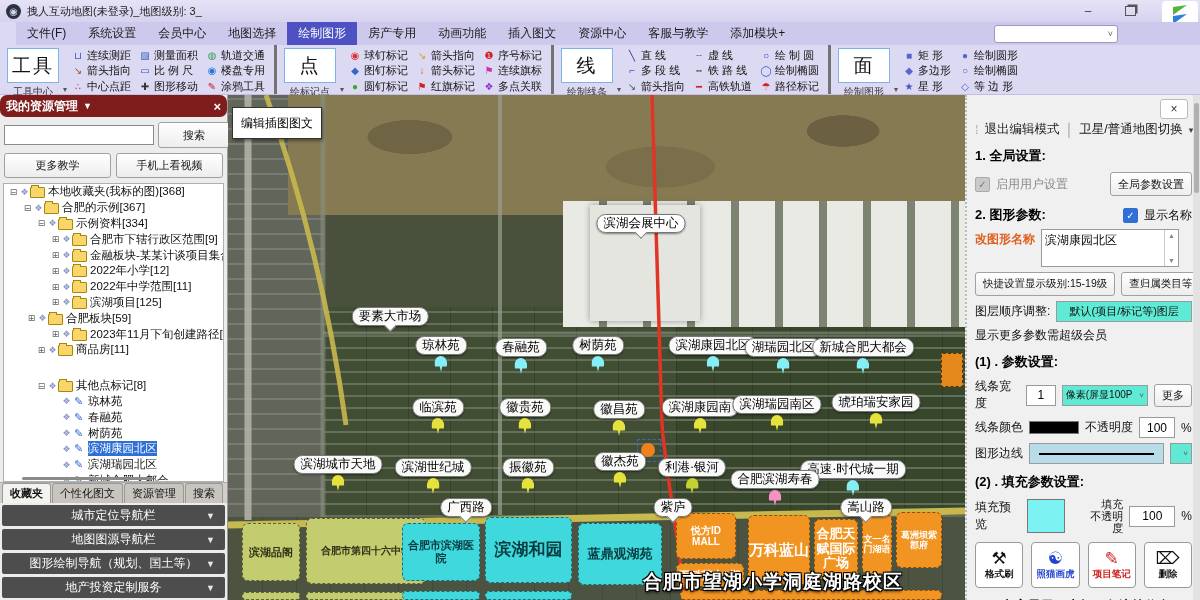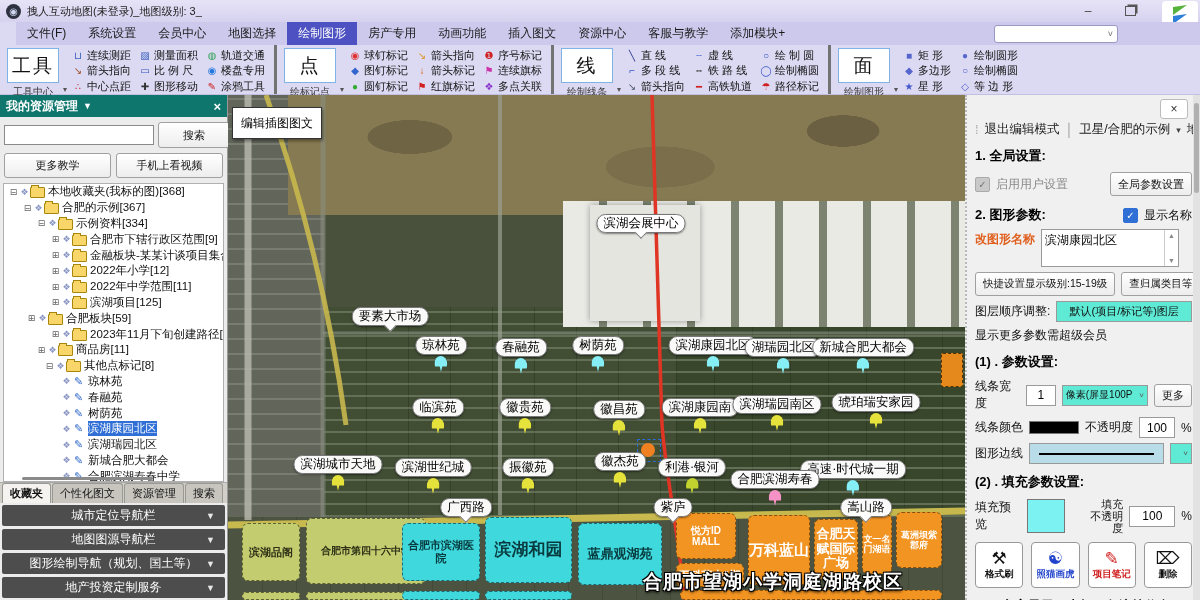--- a/index.html
+++ b/index.html
@@ -34,21 +34,21 @@
   .tb-bigbtn{width:50px;height:33px;background:#fff;border:1px solid #7fb2e5;display:flex;align-items:center;
              justify-content:center;font-size:19px;letter-spacing:2px;color:#111;}
   .tb-caption{font-size:10px;color:#333;margin-top:2px;white-space:nowrap;}
   .tb-caret{font-size:8px;color:#555;align-self:flex-end;margin:22px 3px 0 0;}
   .tb-items{display:grid;grid-template-rows:repeat(3,1fr);grid-auto-flow:column;column-gap:4px;height:46px;}
   .tb-item{display:flex;align-items:center;gap:3px;font-size:11px;white-space:nowrap;padding:0 2px;cursor:default;}
   .tb-ic{font-size:10px;width:12px;text-align:center;}
   
   .sidebar{position:absolute;left:0;top:95px;width:228px;height:505px;background:#ececec;border-right:1px solid #999;
            box-sizing:border-box;display:flex;flex-direction:column;}
-  .sb-header{height:22px;background:#0f766e;color:#fff;display:flex;align-items:center;padding:0 6px;font-size:12px;font-weight:bold;}
+  .sb-header{height:22px;background:#7f1d1d;color:#fff;display:flex;align-items:center;padding:0 6px;font-size:12px;font-weight:bold;border-radius:7px;}
   .sb-header .hdr-caret{font-size:9px;margin-left:5px;}
   .sb-close{margin-left:auto;font-size:13px;color:#fff;cursor:pointer;}
   .sb-search{display:flex;align-items:center;gap:4px;padding:5px 4px 3px 4px;}
   .sb-search input{flex:1;height:18px;border:1px solid #8a8a8a;background:#fff;font-size:11px;padding:0 3px;}
   .sb-search .btn{height:22px;min-width:56px;}
   .sb-search .dd{width:14px;height:22px;display:flex;align-items:center;justify-content:center;font-size:8px;border:1px solid #aaa;background:#f4f4f4;}
   .btn{background:linear-gradient(#ffffff,#ededed);border:1px solid #a0a0a0;border-radius:3px;font-size:11px;
        display:inline-flex;align-items:center;justify-content:center;padding:1px 7px;cursor:pointer;color:#111;white-space:nowrap;}
   .sb-btnrow{display:flex;gap:5px;padding:2px 4px 5px 4px;}
   .sb-btnrow .btn{flex:1;height:21px;}
@@ -445,21 +445,21 @@
           <span class="diam"></span>
           <span class="t-ic ic-folder"></span>
           <span class="t-label">2023年11月下旬创建路径[2]</span>
         </div>
         <div class="tree-row" style="padding-left: 32px;">
           <span class="exp exp-plus"></span>
           <span class="diam"></span>
           <span class="t-ic ic-folder"></span>
           <span class="t-label">商品房[11]</span>
         </div>
-        <div class="tree-row" style="padding-left: 40px;">
+        <div class="tree-row" style="padding-left: 32px; margin-top: 20px;">
           <span class="exp exp-minus"></span>
           <span class="diam"></span>
           <span class="t-ic ic-folder"></span>
           <span class="t-label">其他点标记[8]</span>
         </div>
         <div class="tree-row" style="padding-left: 46px;">
           <span class="exp"></span>
           <span class="diam"></span>
           <span class="t-ic ic-pencil"></span>
           <span class="t-label">琼林苑</span>
@@ -726,21 +726,21 @@
   <div class="map-smalltext">天山大</div>
   <div class="edit-box">编辑插图图文</div>
 </div>
 
 <div class="rpanel">
   <div class="rp-close">×</div>
   <div class="rp-links">
     <span style="color:#aaa">⁞</span>
     <span>退出编辑模式</span>
     <span class="sep">│</span>
-    <span>卫星/合肥的示例</span>
+    <span>卫星/普通地图切换</span>
     <span class="caret">▾</span>
     <span>地图制图</span>
   </div>
   <div class="rp-title">1. 全局设置:</div>
   <div class="rp-row">
     <span class="check on dis">✓</span>
     <span class="rp-lbl" style="color:#888">启用用户设置</span>
     <span class="btn" style="margin-left:auto;height:20px">全局参数设置</span>
   </div>
   <div class="rp-row" style="margin-top:10px">

